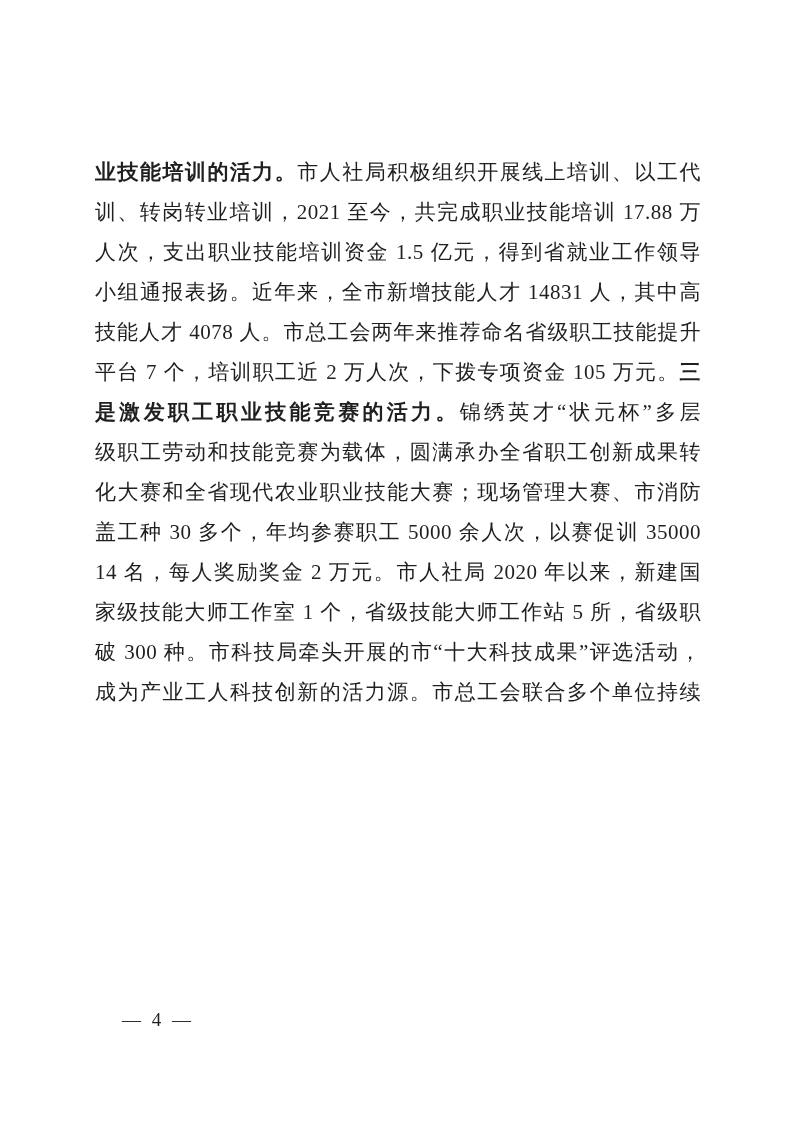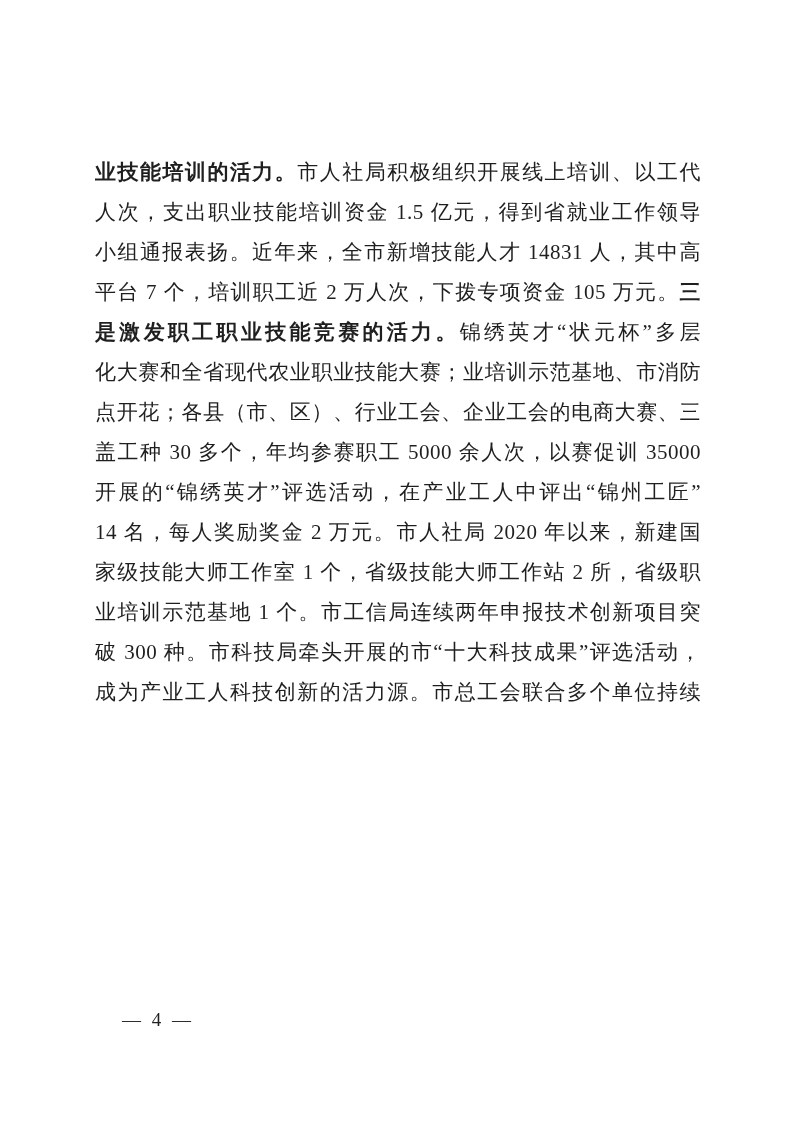--- a/index.html
+++ b/index.html
@@ -53,28 +53,28 @@
     color: #1f1f1f;
     font-weight: 400;
   }
 </style>
 </head>
 <body>
 
 <div class="page">
   <div class="content" id="content-lines">
       <div class="text-line"><span class="bold">业技能培训的活力。</span><span>市人社局积极组织开展线上培训、以工代</span></div>
+      <div class="text-line"><span>训、转岗转业培训，2021 至今，共完成职业技能培训 17.88 万</span></div>
       <div class="text-line"><span>人次，支出职业技能培训资金 1.5 亿元，得到省就业工作领导</span></div>
       <div class="text-line"><span>小组通报表扬。近年来，全市新增技能人才 14831 人，其中高</span></div>
+      <div class="text-line"><span>技能人才 4078 人。市总工会两年来推荐命名省级职工技能提升</span></div>
       <div class="text-line"><span>平台 7 个，培训职工近 2 万人次，下拨专项资金 105 万元。</span><span class="bold">三</span></div>
       <div class="text-line"><span class="bold">是激发职工职业技能竞赛的活力。</span><span>锦绣英才“状元杯”多层</span></div>
-      <div class="text-line"><span>化大赛和全省现代农业职业技能大赛；业培训示范基地、市消防</span></div>
-      <div class="text-line"><span>点开花；各县（市、区）、行业工会、企业工会的电商大赛、三</span></div>
+      <div class="text-line"><span>级职工劳动和技能竞赛为载体，圆满承办全省职工创新成果转</span></div>
+      <div class="text-line"><span>化大赛和全省现代农业职业技能大赛；现场管理大赛、市消防</span></div>
       <div class="text-line"><span>盖工种 30 多个，年均参赛职工 5000 余人次，以赛促训 35000</span></div>
-      <div class="text-line"><span>开展的“锦绣英才”评选活动，在产业工人中评出“锦州工匠”</span></div>
       <div class="text-line"><span>14 名，每人奖励奖金 2 万元。市人社局 2020 年以来，新建国</span></div>
-      <div class="text-line"><span>家级技能大师工作室 1 个，省级技能大师工作站 2 所，省级职</span></div>
-      <div class="text-line"><span>业培训示范基地 1 个。市工信局连续两年申报技术创新项目突</span></div>
+      <div class="text-line"><span>家级技能大师工作室 1 个，省级技能大师工作站 5 所，省级职</span></div>
       <div class="text-line"><span>破 300 种。市科技局牵头开展的市“十大科技成果”评选活动，</span></div>
       <div class="text-line"><span>成为产业工人科技创新的活力源。市总工会联合多个单位持续</span></div>
     </div>
   <div class="footer">— 4 —</div>
 </div>
 
 </body></html>

